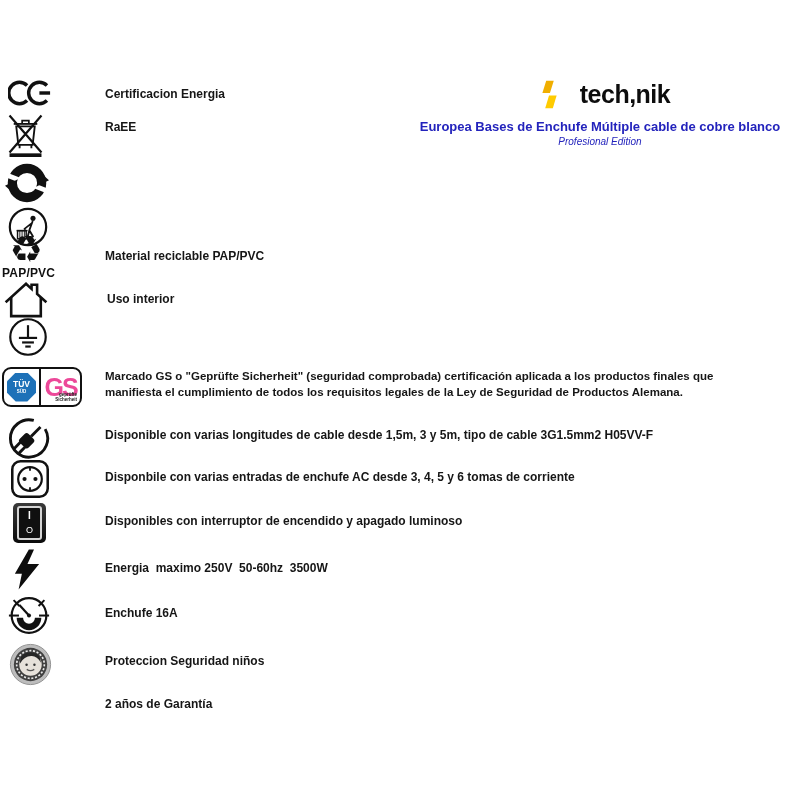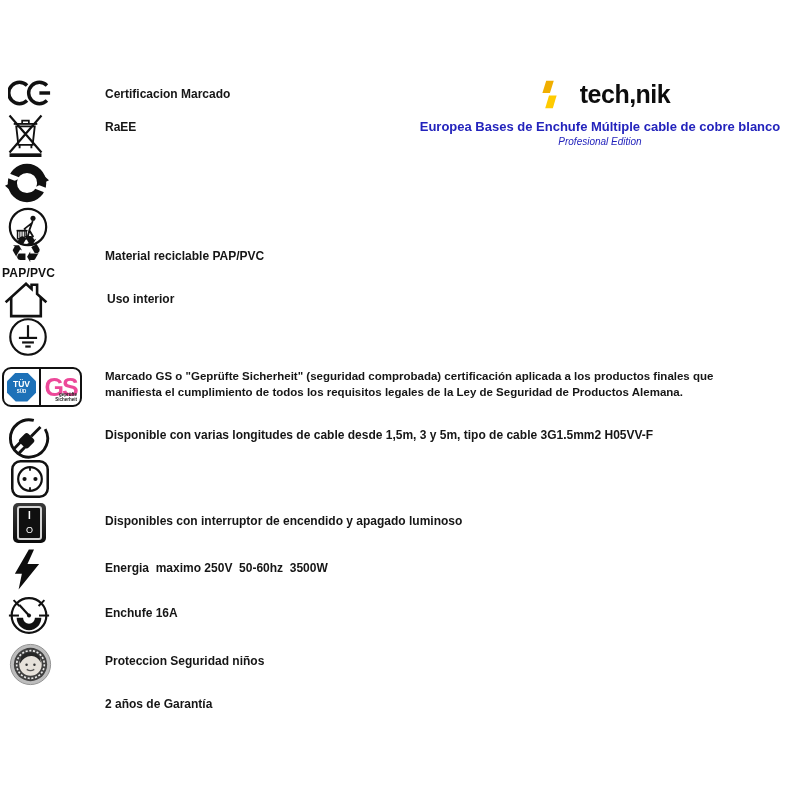--- a/index.html
+++ b/index.html
@@ -90,21 +90,21 @@
     <div class="title2">Profesional Edition</div>
   </div>
 
   <svg class="icon i-ce" viewBox="0 0 115 64">
     <g stroke="#111" stroke-width="9" fill="none">
       <path d="M49.8 12.2 A28 28 0 1 0 49.8 51.8"></path>
       <path d="M101.8 12.2 A28 28 0 1 0 101.8 51.8"></path>
       <path d="M82 32 H110"></path>
     </g>
   </svg>
-  <span class="txt t-ce">Certificacion Marcado</span>
+  <span class="txt t-ce">Certificacion Energia</span>
 
   <svg class="icon i-weee" viewBox="0 0 44 54">
     <g stroke="#111" fill="none">
       <path d="M8 15 H36" stroke-width="2.2"></path>
       <path d="M18 15 V11 H26 V15" stroke-width="2"></path>
       <path d="M11 18 L13.5 40 H30.5 L33 18 Z" stroke-width="2.2"></path>
       <path d="M15 40 V44 M29 40 V44" stroke-width="2.2"></path>
       <path d="M3 5 L41 49 M41 5 L3 49" stroke-width="2.6"></path>
     </g>
     <rect x="3" y="50" width="38" height="4.5" fill="#111"></rect>
@@ -183,20 +183,21 @@
   </svg>
   <span class="txt t-cable">Disponible con varias longitudes de cable desde 1,5m, 3 y 5m, tipo de cable 3G1.5mm2 H05VV-F</span>
 
   <svg class="icon i-sock" viewBox="0 0 44 44">
     <rect x="2.5" y="2.5" width="39" height="39" rx="9" stroke="#111" stroke-width="2.8" fill="none"></rect>
     <circle cx="22" cy="22" r="13" stroke="#111" stroke-width="2.4" fill="none"></circle>
     <path d="M22 9.5 V13 M22 31 V34.5" stroke="#111" stroke-width="2"></path>
     <circle cx="16" cy="22" r="2.3" fill="#111"></circle>
     <circle cx="28" cy="22" r="2.3" fill="#111"></circle>
   </svg>
+  <span class="txt t-tomas">Disponbile con varias entradas de enchufe AC desde 3, 4, 5 y 6 tomas de corriente</span>
 
   <div class="icon i-sw">
     <div class="sw-outer"></div>
     <div class="sw-inner">
       <span class="sw-i">I</span>
       <span class="sw-o">O</span>
     </div>
   </div>
   <span class="txt t-interruptor">Disponibles con interruptor de encendido y apagado luminoso</span>
 

